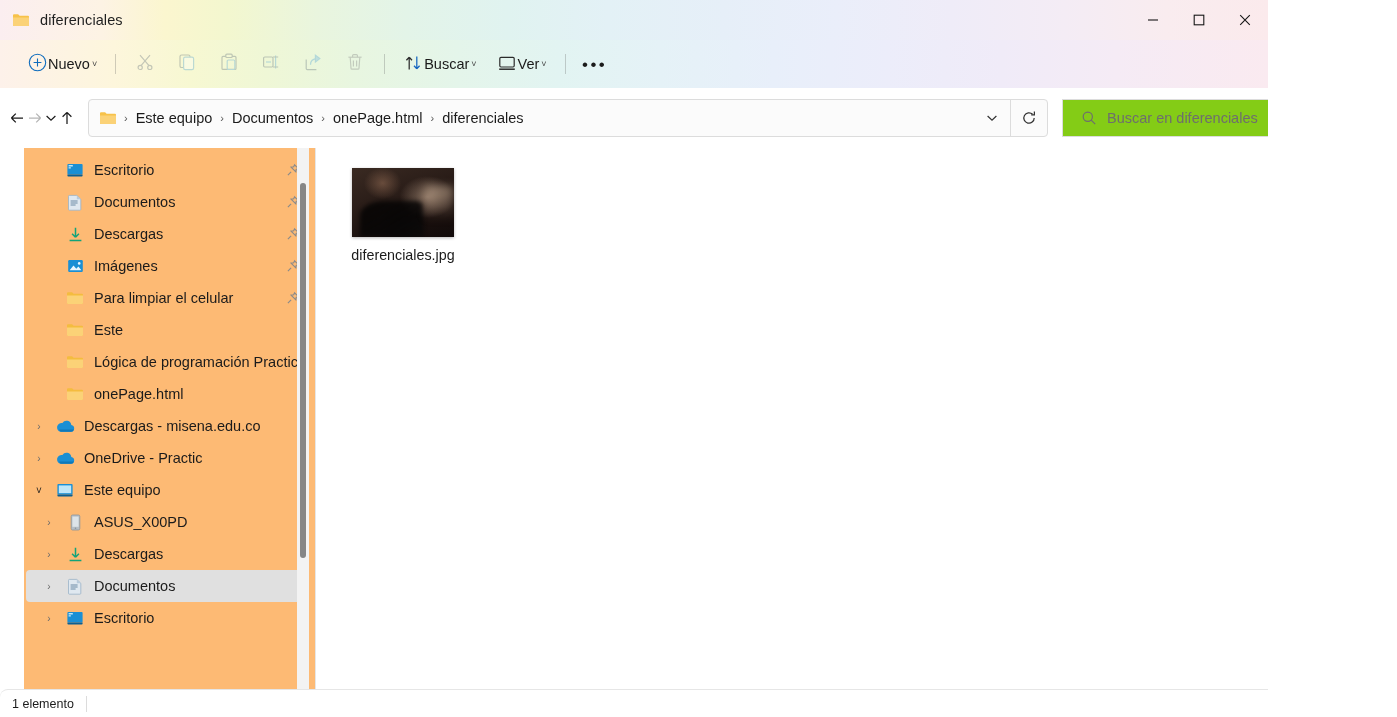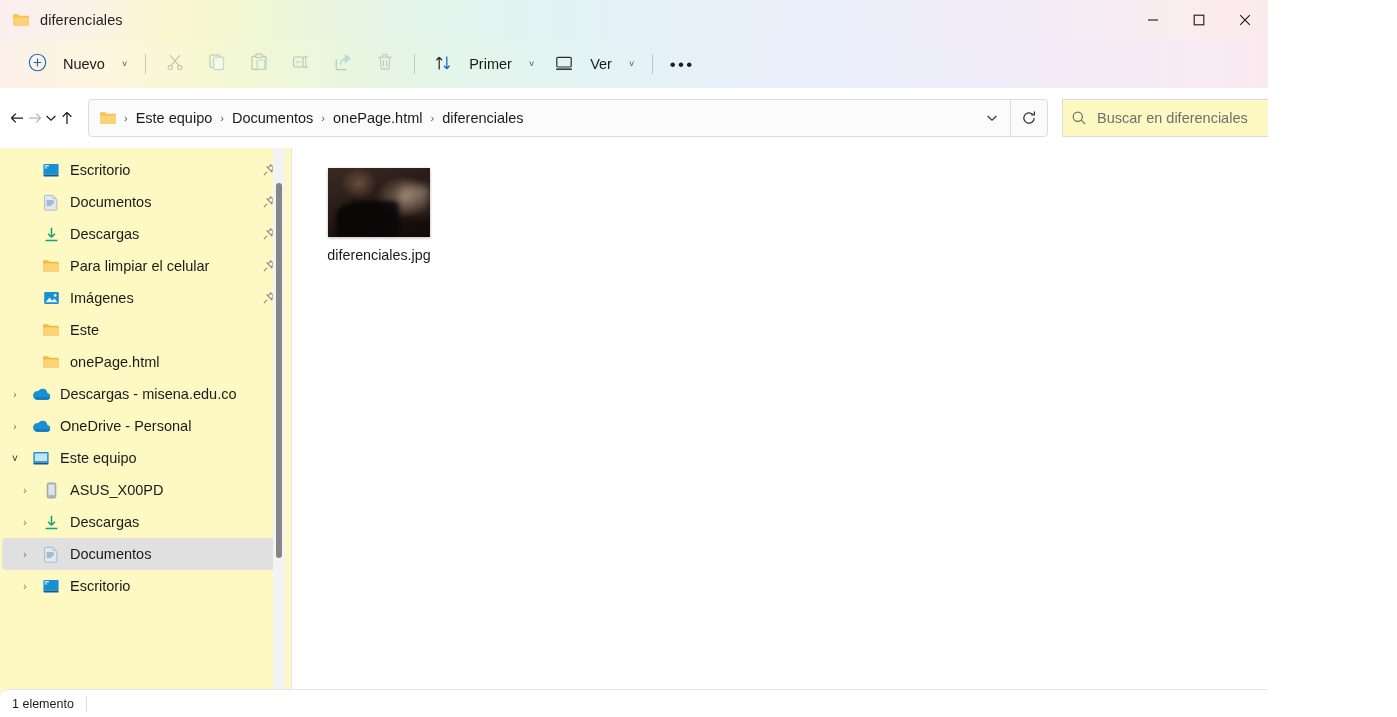--- a/index.html
+++ b/index.html
@@ -44,21 +44,21 @@
     display: flex;
     align-items: center;
     padding-left: 18px;
     background: linear-gradient(90deg,
       #fdf1ea 0%, #fdf6dc 9%, #f7f8d2 15%, #eff7d6 21%,
       #e8f6e0 28%, #e4f5ea 36%, #e2f4f2 44%, #e5f2f7 52%,
       #e8effa 61%, #ecedfa 70%, #f0ebf8 79%, #f5ebf5 88%, #faeaf0 100%);
   }
   .cmd-item {
     height: 34px;
-    display: flex; align-items: center; gap: 16px;
+    display: flex; align-items: center; gap: 1px;
     padding: 0 10px;
     border-radius: 5px;
     font-size: 14.5px;
     color: #1b1b1b;
     white-space: nowrap;
   }
   .icon-btn {
     width: 42px; height: 34px;
     display: flex; align-items: center; justify-content: center;
     border-radius: 5px;
@@ -118,45 +118,46 @@
     color: #333;
   }
   .addr-divider { width:1px; height: 36px; background: #dcdcdc; }
 
   .searchbox {
     width: 300px;
     height: 38px;
     margin-left: 14px;
     border: 1px solid #dcdcdc;
     border-radius: 0;
-    background: #fef9c3;
+    background: #84cc16;
     display: flex;
     align-items: center;
-    padding: 0 8px;
+    padding: 0 18px;
     gap: 10px;
   }
   .search-input {
     flex: 1;
     border: none; outline: none; background: transparent;
     font-family: "Liberation Sans", sans-serif;
     font-size: 14.5px;
     color: #1b1b1b;
   }
   .search-input::placeholder { color: #6e6e6e; }
 
   
   .body { display: flex; height: 551px; background: #ffffff; }
 
   .sidebar {
     position: relative;
     width: 292px;
     height: 100%;
-    background: #fef9c3;
+    background: #fdba74;
     overflow: hidden;
     flex: 0 0 292px;
+    margin-left: 24px;
   }
   .nav-list { padding-top: 6px; }
   .nav-row {
     position: relative;
     height: 32px;
     display: flex;
     align-items: center;
     margin: 0 8px 0 2px;
     border-radius: 4px;
     padding-right: 8px;
@@ -385,21 +386,21 @@
 
     <div class="cmd-sep"></div>
 
     <div class="cmd-item">
       <span>
         <svg width="20" height="20" viewBox="0 0 20 20" fill="none" stroke-width="1.25">
           <path d="M6.2 16.6V4.2M6.2 4.2L3.4 7.2M6.2 4.2l2.8 3" stroke="#2b2b2b"></path>
           <path d="M13.8 3.4v12.4M13.8 15.8l2.8-3M13.8 15.8l-2.8-3" stroke="#1565c0"></path>
         </svg>
       </span>
-      <span>Primer</span>
+      <span>Buscar</span>
       <span class="chev">˅</span>
     </div>
 
     <div class="cmd-item">
       <span>
         <svg width="20" height="20" viewBox="0 0 20 20" fill="none" stroke="#2b2b2b" stroke-width="1.2">
           <rect x="2.8" y="4.4" width="14.4" height="9.6" rx="1.2"></rect>
           <path d="M2.2 16.2h15.6" stroke-width="1.5"></path>
         </svg>
       </span>
@@ -531,89 +532,99 @@
             <span class="pin">
               <svg xmlns="http://www.w3.org/2000/svg" width="14" height="14" viewBox="0 0 14 14" fill="none" stroke="#8a8a8a" stroke-width="1.15">
   <path d="M8.6 1.8l3.6 3.6-2 .9-.4 2.6-4.7-4.7 2.6-.4z"></path>
                 <path d="M5.1 8.9L1.9 12.1"></path>
               </svg>
             </span>
           </div>
           <div class="nav-row indent-1">
             <span class="nav-expander"></span>
             <span class="nav-icon">
+              <svg xmlns="http://www.w3.org/2000/svg" width="17" height="16" viewBox="0 0 17 16">
+        <rect x="1.2" y="2" width="14.6" height="12" rx="1.2" fill="#1a8fd4"></rect>
+        <path d="M2.6 12.2l3.9-4.6 2.8 3.2 2.1-2.2 3 3.6z" fill="#eaf6fd"></path>
+        <circle cx="12.2" cy="5.4" r="1.3" fill="#eaf6fd"></circle>
+              </svg>
+            </span>
+            <span class="nav-label">Imágenes</span>
+            <span class="pin">
+              <svg xmlns="http://www.w3.org/2000/svg" width="14" height="14" viewBox="0 0 14 14" fill="none" stroke="#8a8a8a" stroke-width="1.15">
+  <path d="M8.6 1.8l3.6 3.6-2 .9-.4 2.6-4.7-4.7 2.6-.4z"></path>
+                <path d="M5.1 8.9L1.9 12.1"></path>
+              </svg>
+            </span>
+          </div>
+          <div class="nav-row indent-1">
+            <span class="nav-expander"></span>
+            <span class="nav-icon">
               <svg xmlns="http://www.w3.org/2000/svg" width="18" height="16" viewBox="0 0 18 16">
         <path d="M1 3.2a1 1 0 0 1 1-1h4.1l1.5 1.6H16a1 1 0 0 1 1 1v8.1a1 1 0 0 1-1 1H2a1 1 0 0 1-1-1z" fill="#f4bc3f"></path>
         <path d="M1 5.4h16v7.5a1 1 0 0 1-1 1H2a1 1 0 0 1-1-1z" fill="#fbd277"></path>
               </svg>
             </span>
             <span class="nav-label">Para limpiar el celular</span>
             <span class="pin">
               <svg xmlns="http://www.w3.org/2000/svg" width="14" height="14" viewBox="0 0 14 14" fill="none" stroke="#8a8a8a" stroke-width="1.15">
   <path d="M8.6 1.8l3.6 3.6-2 .9-.4 2.6-4.7-4.7 2.6-.4z"></path>
                 <path d="M5.1 8.9L1.9 12.1"></path>
               </svg>
             </span>
           </div>
           <div class="nav-row indent-1">
             <span class="nav-expander"></span>
             <span class="nav-icon">
-              <svg xmlns="http://www.w3.org/2000/svg" width="17" height="16" viewBox="0 0 17 16">
-        <rect x="1.2" y="2" width="14.6" height="12" rx="1.2" fill="#1a8fd4"></rect>
-        <path d="M2.6 12.2l3.9-4.6 2.8 3.2 2.1-2.2 3 3.6z" fill="#eaf6fd"></path>
-        <circle cx="12.2" cy="5.4" r="1.3" fill="#eaf6fd"></circle>
-              </svg>
-            </span>
-            <span class="nav-label">Imágenes</span>
-            <span class="pin">
-              <svg xmlns="http://www.w3.org/2000/svg" width="14" height="14" viewBox="0 0 14 14" fill="none" stroke="#8a8a8a" stroke-width="1.15">
-  <path d="M8.6 1.8l3.6 3.6-2 .9-.4 2.6-4.7-4.7 2.6-.4z"></path>
-                <path d="M5.1 8.9L1.9 12.1"></path>
-              </svg>
-            </span>
-          </div>
-          <div class="nav-row indent-1">
-            <span class="nav-expander"></span>
-            <span class="nav-icon">
               <svg xmlns="http://www.w3.org/2000/svg" width="18" height="16" viewBox="0 0 18 16">
         <path d="M1 3.2a1 1 0 0 1 1-1h4.1l1.5 1.6H16a1 1 0 0 1 1 1v8.1a1 1 0 0 1-1 1H2a1 1 0 0 1-1-1z" fill="#f4bc3f"></path>
         <path d="M1 5.4h16v7.5a1 1 0 0 1-1 1H2a1 1 0 0 1-1-1z" fill="#fbd277"></path>
               </svg>
             </span>
             <span class="nav-label">Este</span>
           </div>
           <div class="nav-row indent-1">
             <span class="nav-expander"></span>
             <span class="nav-icon">
               <svg xmlns="http://www.w3.org/2000/svg" width="18" height="16" viewBox="0 0 18 16">
         <path d="M1 3.2a1 1 0 0 1 1-1h4.1l1.5 1.6H16a1 1 0 0 1 1 1v8.1a1 1 0 0 1-1 1H2a1 1 0 0 1-1-1z" fill="#f4bc3f"></path>
         <path d="M1 5.4h16v7.5a1 1 0 0 1-1 1H2a1 1 0 0 1-1-1z" fill="#fbd277"></path>
               </svg>
             </span>
+            <span class="nav-label">Lógica de programación Practic</span>
+          </div>
+          <div class="nav-row indent-1">
+            <span class="nav-expander"></span>
+            <span class="nav-icon">
+              <svg xmlns="http://www.w3.org/2000/svg" width="18" height="16" viewBox="0 0 18 16">
+        <path d="M1 3.2a1 1 0 0 1 1-1h4.1l1.5 1.6H16a1 1 0 0 1 1 1v8.1a1 1 0 0 1-1 1H2a1 1 0 0 1-1-1z" fill="#f4bc3f"></path>
+        <path d="M1 5.4h16v7.5a1 1 0 0 1-1 1H2a1 1 0 0 1-1-1z" fill="#fbd277"></path>
+              </svg>
+            </span>
             <span class="nav-label">onePage.html</span>
           </div>
           <div class="nav-row">
             <span class="nav-expander">›</span>
             <span class="nav-icon">
               <svg xmlns="http://www.w3.org/2000/svg" width="20" height="14" viewBox="0 0 20 14">
         <path d="M5.6 12.8h10.2a3.4 3.4 0 0 0 .5-6.76A4.8 4.8 0 0 0 7.4 4.1 3.9 3.9 0 0 0 5.6 12.8z" fill="#1a8fd4"></path>
         <path d="M5.6 12.8h10.2a3.4 3.4 0 0 0 3.2-2.4H4.2a3.8 3.8 0 0 0 1.4 2.4z" fill="#0f78b8"></path>
               </svg>
             </span>
             <span class="nav-label">Descargas - misena.edu.co</span>
           </div>
           <div class="nav-row">
             <span class="nav-expander">›</span>
             <span class="nav-icon">
               <svg xmlns="http://www.w3.org/2000/svg" width="20" height="14" viewBox="0 0 20 14">
         <path d="M5.6 12.8h10.2a3.4 3.4 0 0 0 .5-6.76A4.8 4.8 0 0 0 7.4 4.1 3.9 3.9 0 0 0 5.6 12.8z" fill="#1a8fd4"></path>
         <path d="M5.6 12.8h10.2a3.4 3.4 0 0 0 3.2-2.4H4.2a3.8 3.8 0 0 0 1.4 2.4z" fill="#0f78b8"></path>
               </svg>
             </span>
-            <span class="nav-label">OneDrive - Personal</span>
+            <span class="nav-label">OneDrive - Practic</span>
           </div>
           <div class="nav-row">
             <span class="nav-expander open">˅</span>
             <span class="nav-icon">
               <svg xmlns="http://www.w3.org/2000/svg" width="18" height="16" viewBox="0 0 18 16">
         <rect x="1.4" y="2" width="15.2" height="10.6" rx="1" fill="#1a8fd4"></rect>
         <rect x="2.8" y="3.4" width="12.4" height="7.8" fill="#bfe6f8"></rect>
         <path d="M1.4 12.6h15.2v.9a.9.9 0 0 1-.9.9H2.3a.9.9 0 0 1-.9-.9z" fill="#0b5f92"></path>
               </svg>
             </span>

